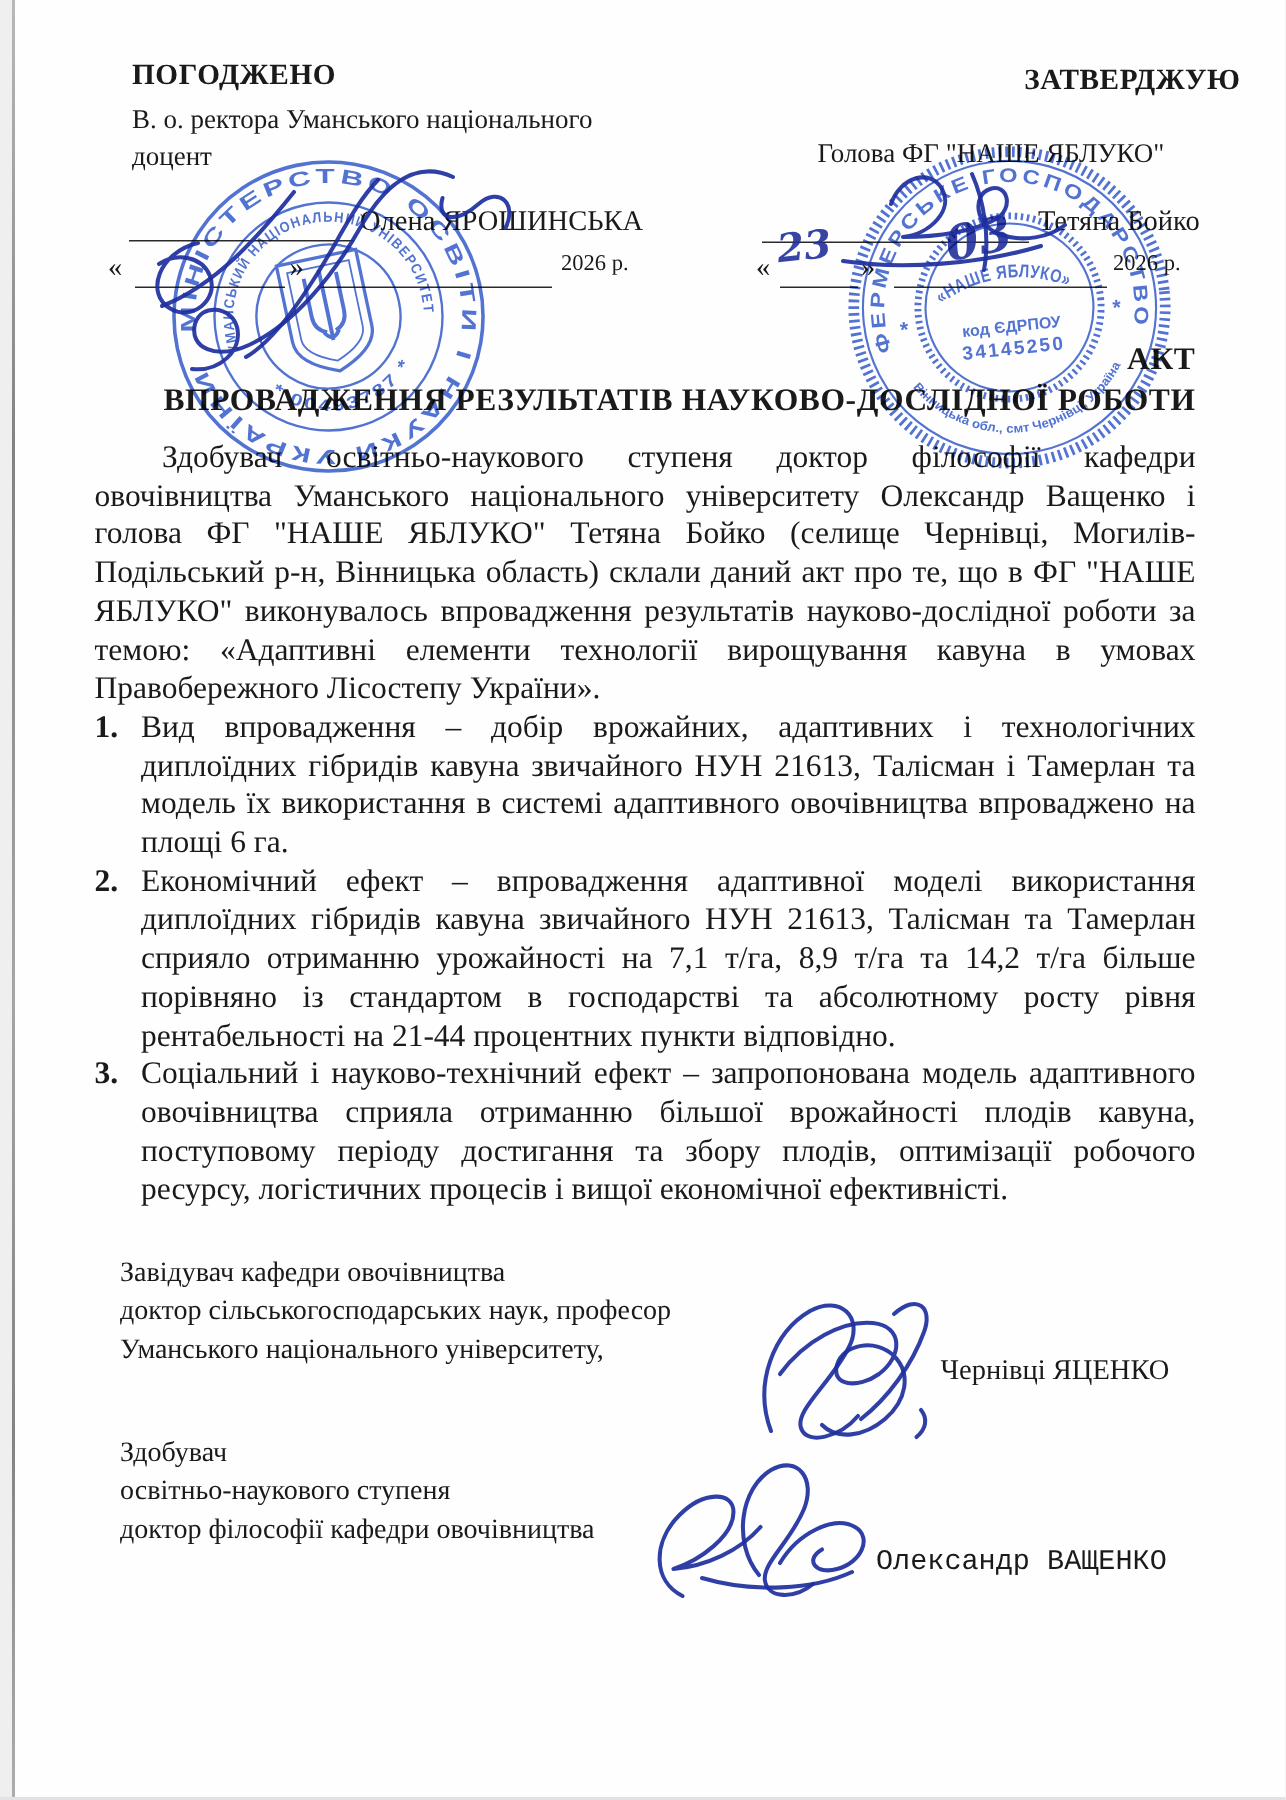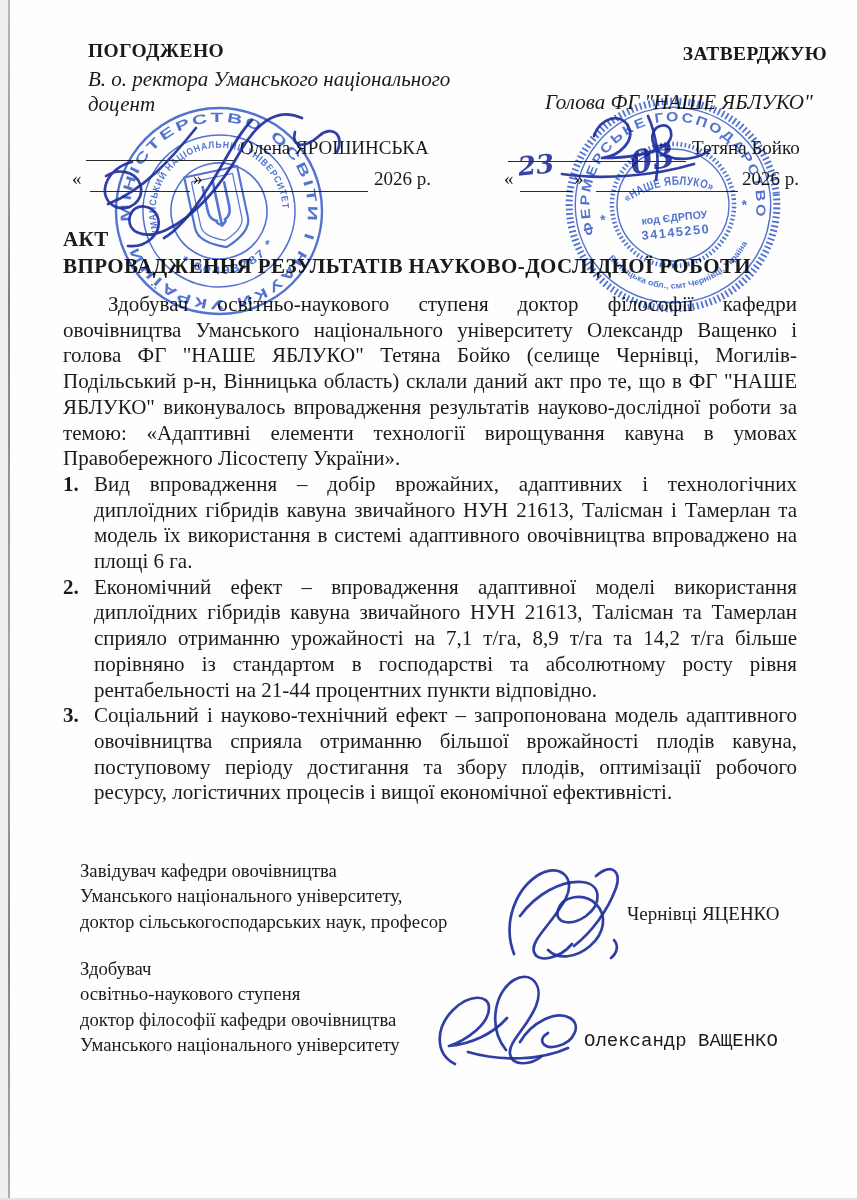--- a/index.html
+++ b/index.html
@@ -8,31 +8,31 @@
     font-family:"Liberation Serif","DejaVu Serif",serif;color:#1a1a1a;
     overflow:hidden;margin:0 auto;padding-left:27px;
   }
   .scan-strip{position:absolute;left:0;top:0;width:8px;height:100%;background:#efefef;}
   .scan-line{position:absolute;left:8px;top:0;width:2px;height:100%;
     background:linear-gradient(#8a8a8a,#2e2e2e 25%,#6a6a6a 55%,#303030 80%,#777);opacity:.6;}
   .scan-bottom{position:absolute;left:0;bottom:0;width:100%;height:2px;background:#e2e2e6;}
 
   .abs{position:absolute;}
   .hdr-h{font-weight:bold;font-size:19.5px;letter-spacing:.4px;}
-  .hdr-t{font-size:21px;line-height:25px;font-style:italic;}
+  .hdr-t{font-size:18px;line-height:25px;}
   .uline{position:absolute;height:0;border-bottom:1.6px solid #2b2b2b;}
   .name{font-size:19px;}
   .q{font-size:19px;}
-  .year{font-size:19px;text-align:center;}
+  .year{font-size:15px;text-align:center;}
   .hand{
     position:absolute;font-family:"DejaVu Serif",serif;font-style:italic;font-weight:600;
     color:#22309b;opacity:.9;
   }
   .title{
-    position:absolute;left:63px;top:226px;width:734px;text-align:left;
+    position:absolute;left:63px;top:226px;width:734px;text-align:right;
     font-weight:bold;font-size:21px;line-height:27px;letter-spacing:.4px;
   }
   .content{
     position:absolute;left:63px;top:292px;width:734px;
     font-size:21px;line-height:25.7px;text-align:justify;
   }
   .content p{margin:0;text-indent:45px;}
   .content ol{margin:0;padding:0;list-style:none;}
   .content li{position:relative;padding-left:31px;}
   .li-num{position:absolute;left:0;top:0;font-weight:bold;}
@@ -98,32 +98,31 @@
         <span>– впровадження адаптивної моделі використання диплоїдних гібридів кавуна звичайного НУН 21613, Талісман та Тамерлан сприяло отриманню урожайності на 7,1 т/га, 8,9 т/га та 14,2 т/га більше порівняно із стандартом в господарстві та абсолютному росту рівня рентабельності на 21-44 процентних пункти відповідно.</span>
       </li>
       <li>
         <span class="li-num">3.</span>
         <span class="li-lead">Соціальний і науково-технічний ефект</span>
         <span>– запропонована модель адаптивного овочівництва сприяла отриманню більшої врожайності плодів кавуна, поступовому періоду достигання та збору плодів, оптимізації робочого ресурсу, логістичних процесів і вищої економічної ефективністі.</span>
       </li>
     </ol>
   </div>
 
-  <div class="sigblock" style="left:80px;top:858px;">
+  <div class="sigblock" style="left:80px;top:836px;">
     <div>Завідувач кафедри овочівництва</div>
+    <div>доктор сільськогосподарських наук, професор</div>
     <div>Уманського національного університету,</div>
-    <div>доктор сільськогосподарських наук, професор</div>
   </div>
   <div class="signame" style="left:627px;top:903px;">Чернівці ЯЦЕНКО</div>
 
   <div class="sigblock" style="left:80px;top:956px;">
     <div>Здобувач</div>
     <div>освітньо-наукового ступеня</div>
     <div>доктор філософії кафедри овочівництва</div>
-    <div>Уманського національного університету</div>
   </div>
   <div class="signame" style="left:584px;top:1030px;font-family:Liberation Mono, monospace;">Олександр ВАЩЕНКО</div>
 
   <svg class="stamp" style="left:106px;top:98px;transform:rotate(-12deg);" width="226" height="226" viewBox="-113 -113 226 226">
     <defs>
       <path id="uOuter" d="M -89,0 A 89,89 0 1 1 89,0 A 89,89 0 1 1 -89,0"></path>
       <path id="uInnerTop" d="M -62,14 A 63.5,63.5 0 1 1 62,14"></path>
       <path id="uInnerBot" d="M -52,36 A 63.5,63.5 0 0 0 52,36"></path>
     </defs>
     <circle r="103" stroke-width="2.4"></circle>

